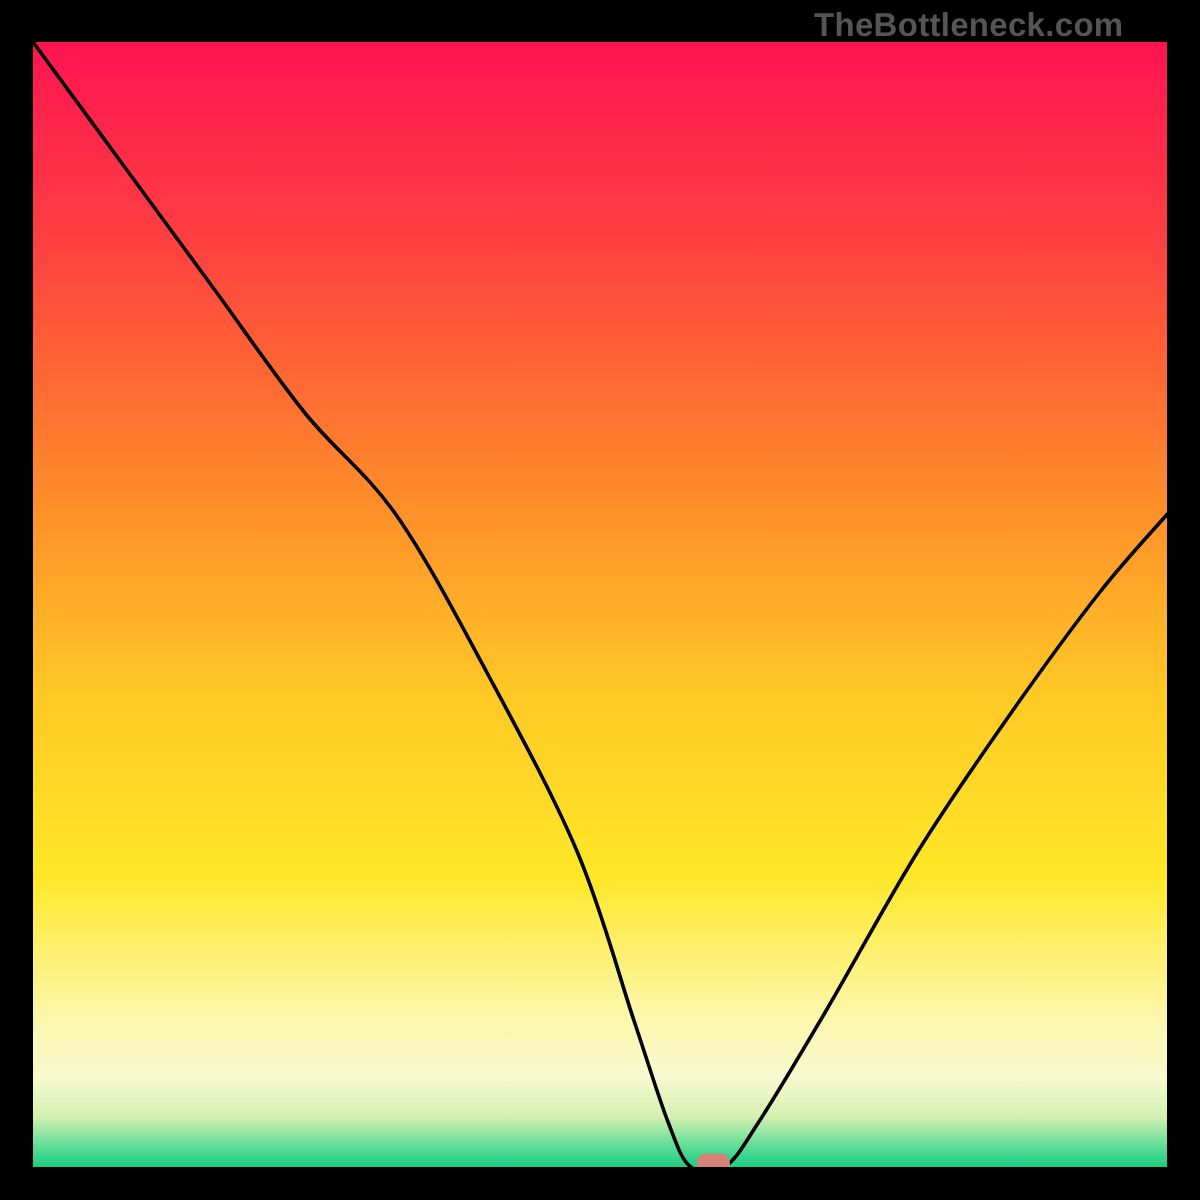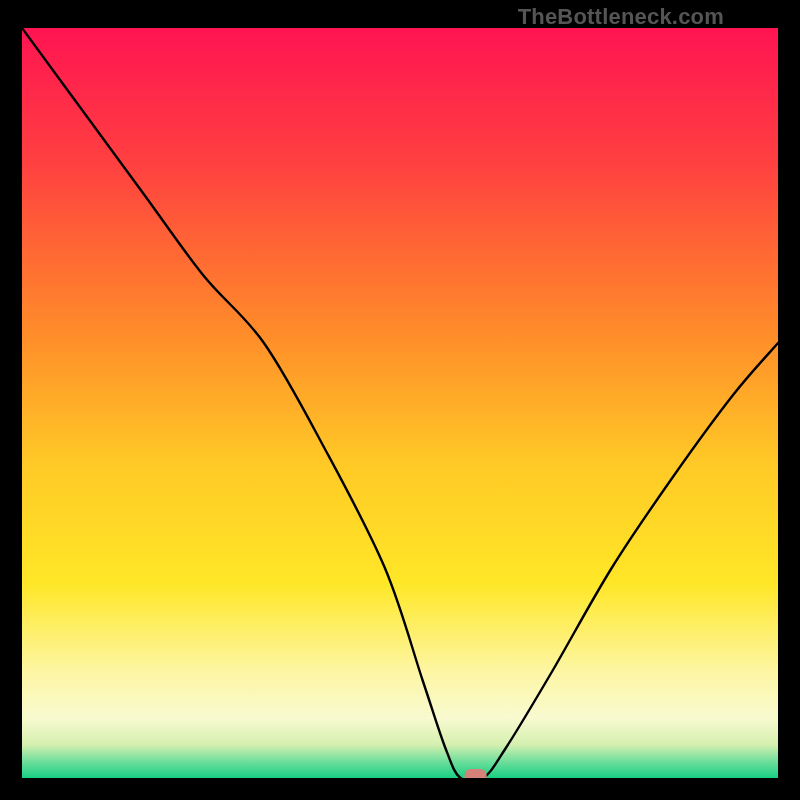--- a/index.html
+++ b/index.html
@@ -9,20 +9,21 @@
     height: 800px;
     background: #000;
     font-family: Arial, Helvetica, sans-serif;
     overflow: hidden;
   }
   .container {
     position: relative;
     width: 736px;
     height: 800px;
     background: #000;
+    padding-left: 25px;
   }
   .watermark {
     position: absolute;
     top: 4px;
     right: 12px;
     color: #555;
     font-size: 22px;
     font-weight: 600;
     letter-spacing: 0.2px;
     z-index: 10;

